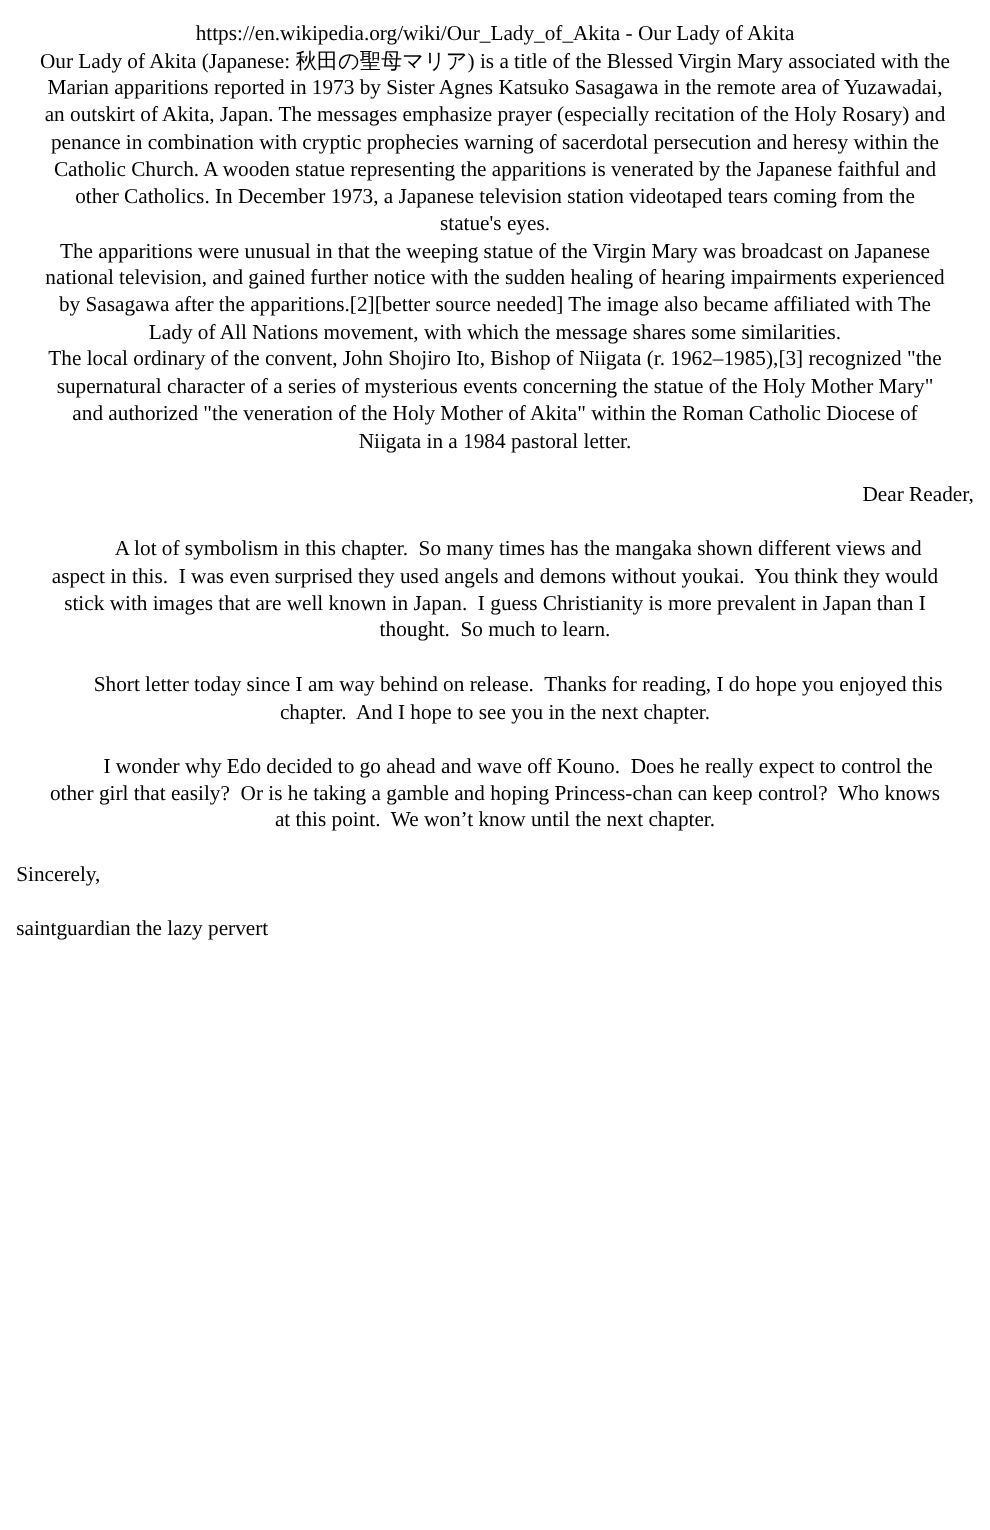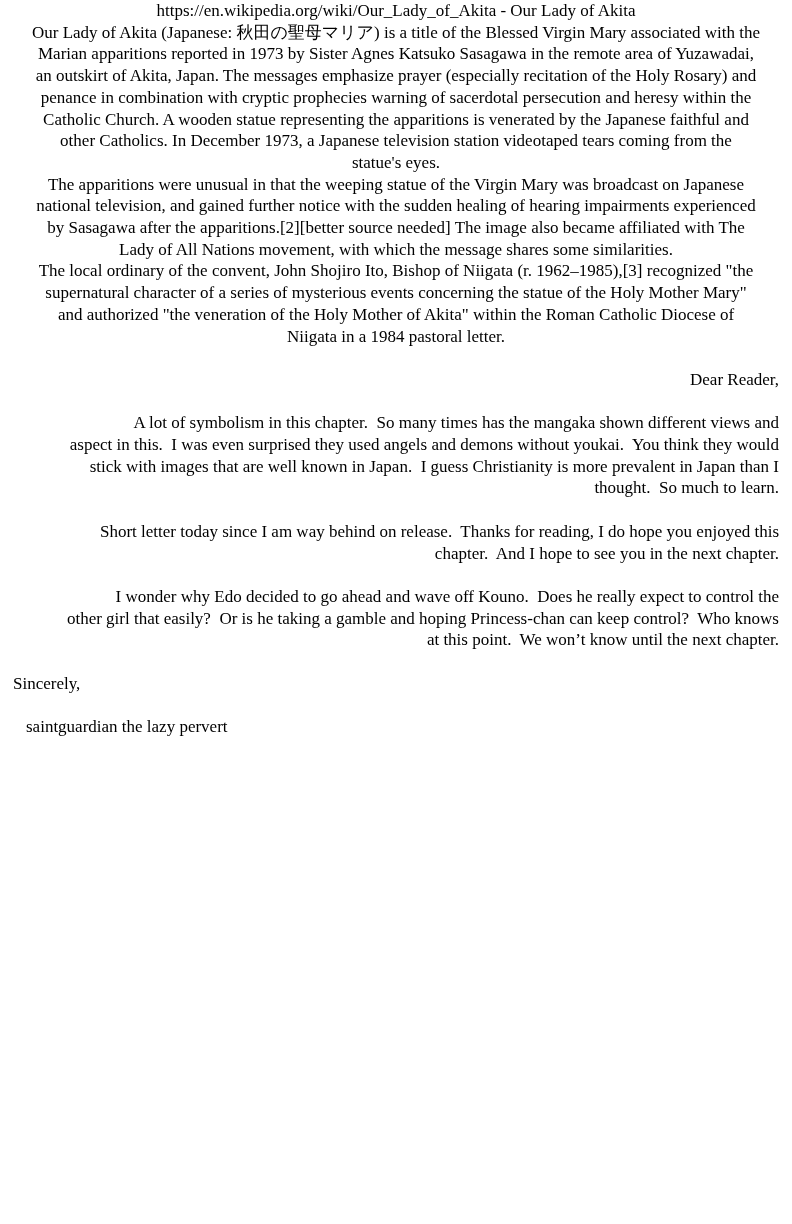--- a/index.html
+++ b/index.html
@@ -13,53 +13,53 @@
     overflow: hidden;
     color: #000000;
     font-family: "Liberation Serif", "DejaVu Serif", serif;
     font-size: 17px;
     line-height: 21.7px;
   }
   .page {
     box-sizing: border-box;
     width: 792px;
     height: 1224px;
-    padding: 0 13px 0 13px;
+    padding: 16px 13px 0 13px;
     background: #ffffff;
   }
   .centered-line {
     text-align: center;
     white-space: pre-wrap;
   }
   .wiki-par {
     text-align: center;
     white-space: pre-wrap;
     margin: 0;
     font-family: Liberation Serif, serif;
   }
   .salutation {
     margin-top: 21.7px;
     text-align: right;
   }
   .letter-par {
     margin-top: 21.7px;
-    text-align: right;
+    text-align: center;
     white-space: pre-wrap;
     text-indent: 37px;
   }
   .closing {
     margin-top: 21.7px;
     text-align: left;
   }
   .signature {
     margin-top: 21.7px;
     text-align: left;
   }
   .signature div {
-    margin: 13px;
+    margin: 0;
   }
 </style>
 </head>
 <body>
 
 <div class="page">
 
   <div class="centered-line">https://en.wikipedia.org/wiki/Our_Lady_of_Akita - Our Lady of Akita</div>
 
   <div>

